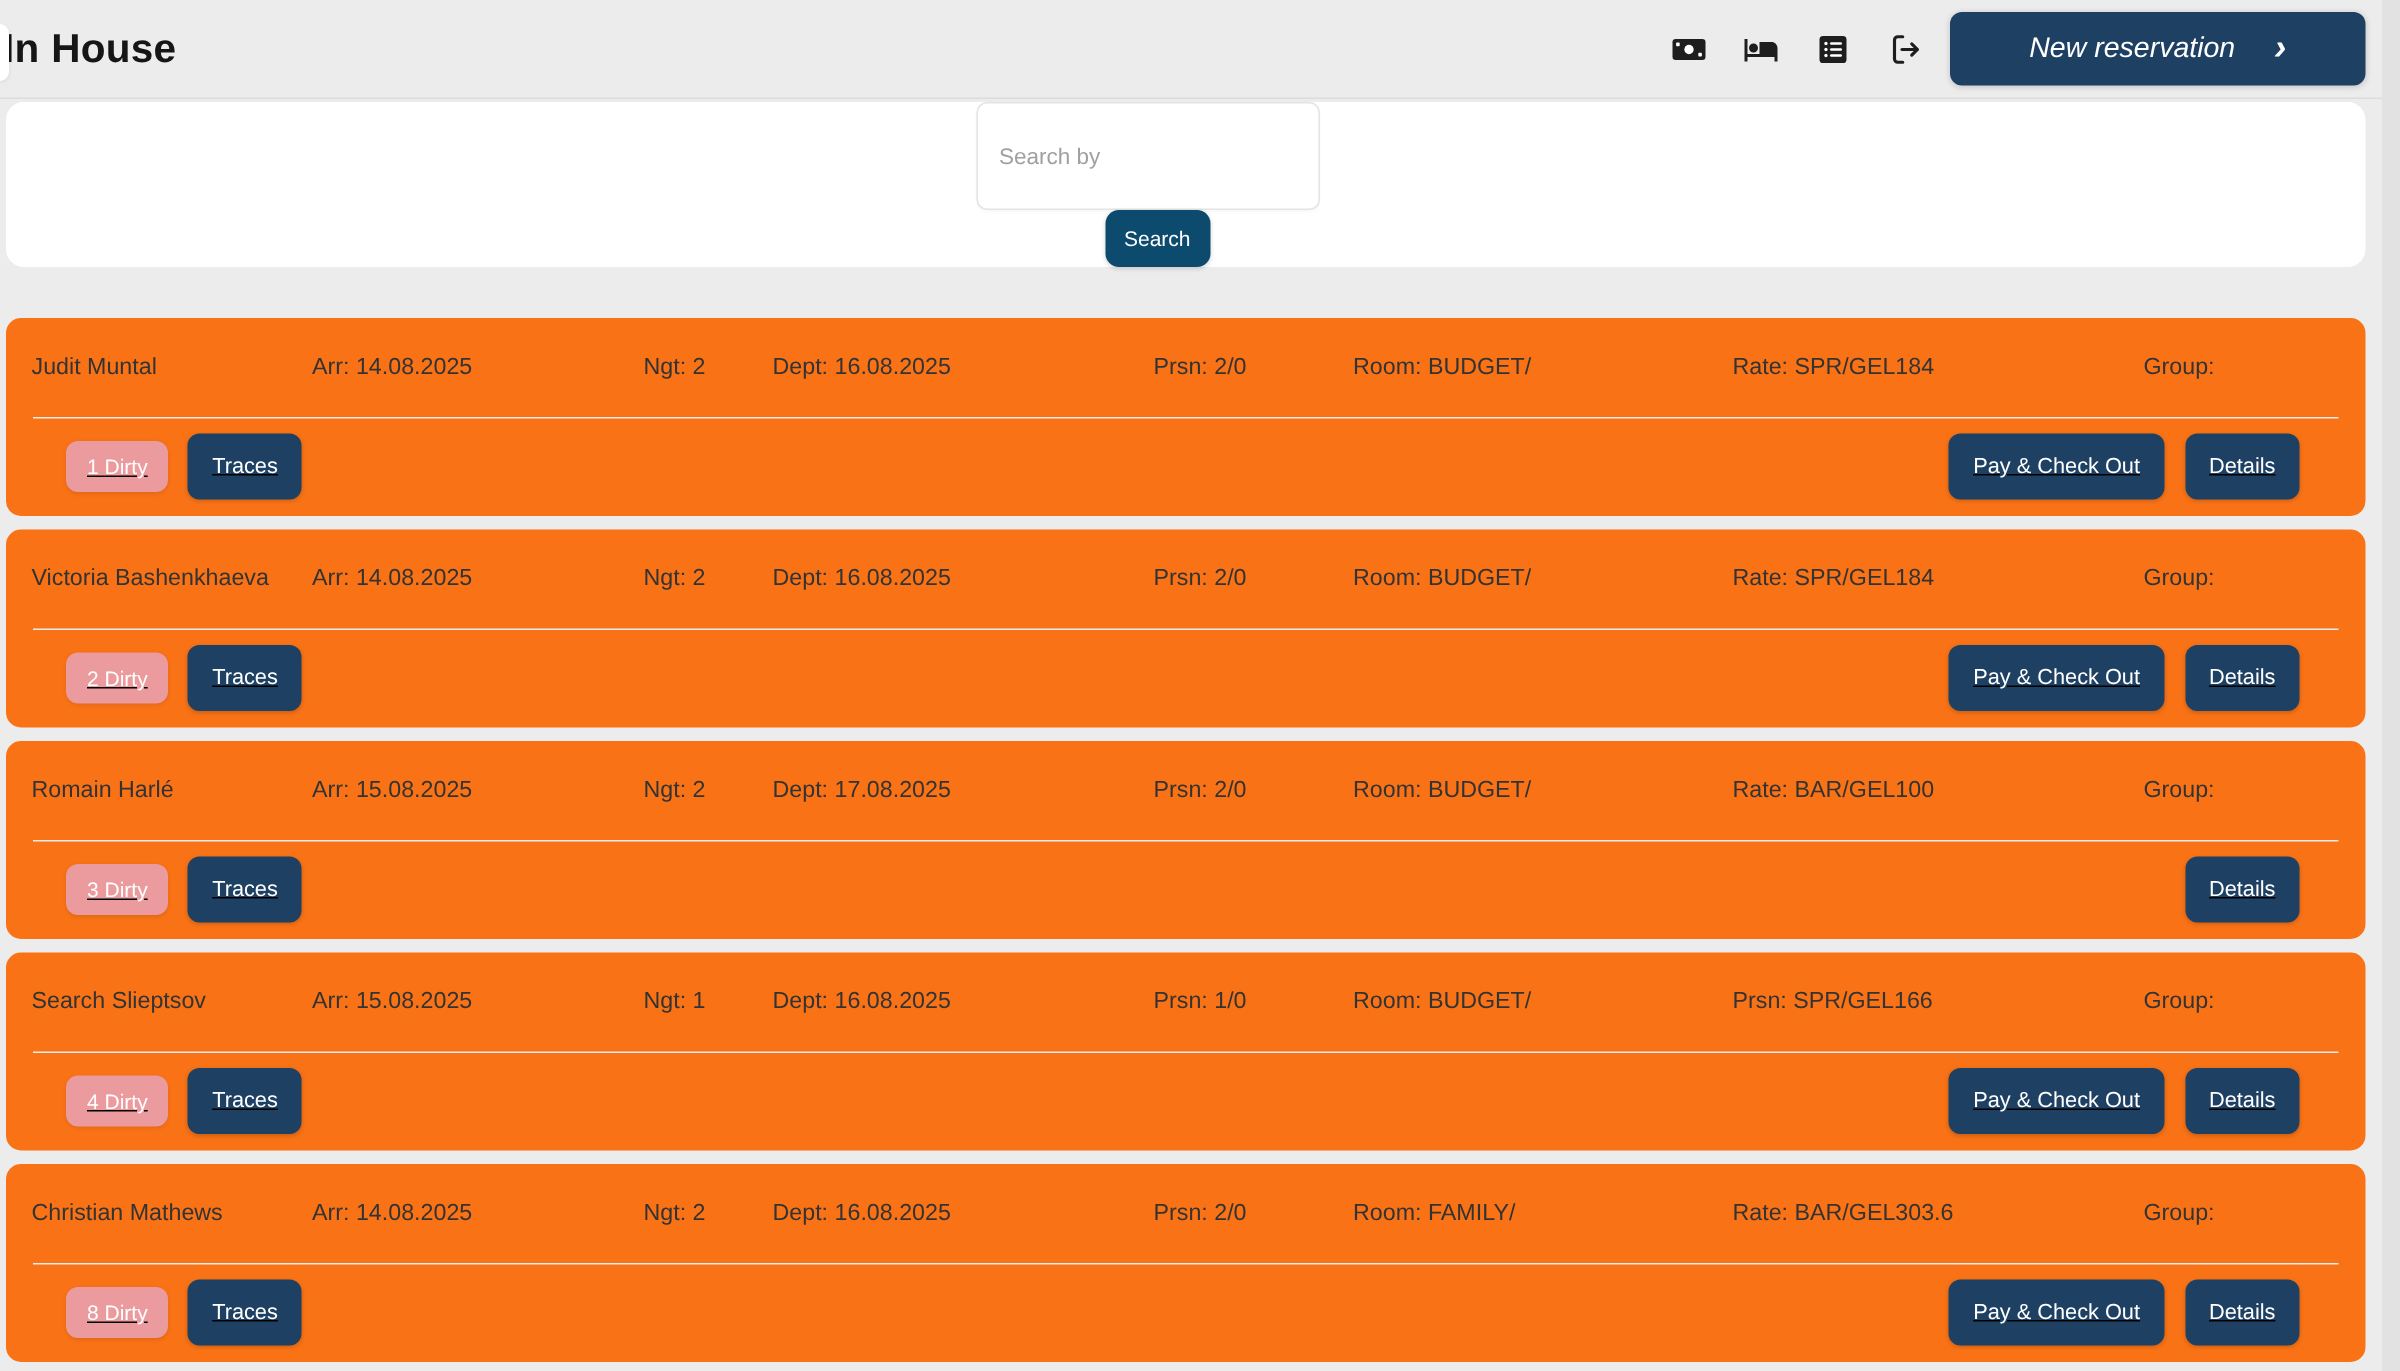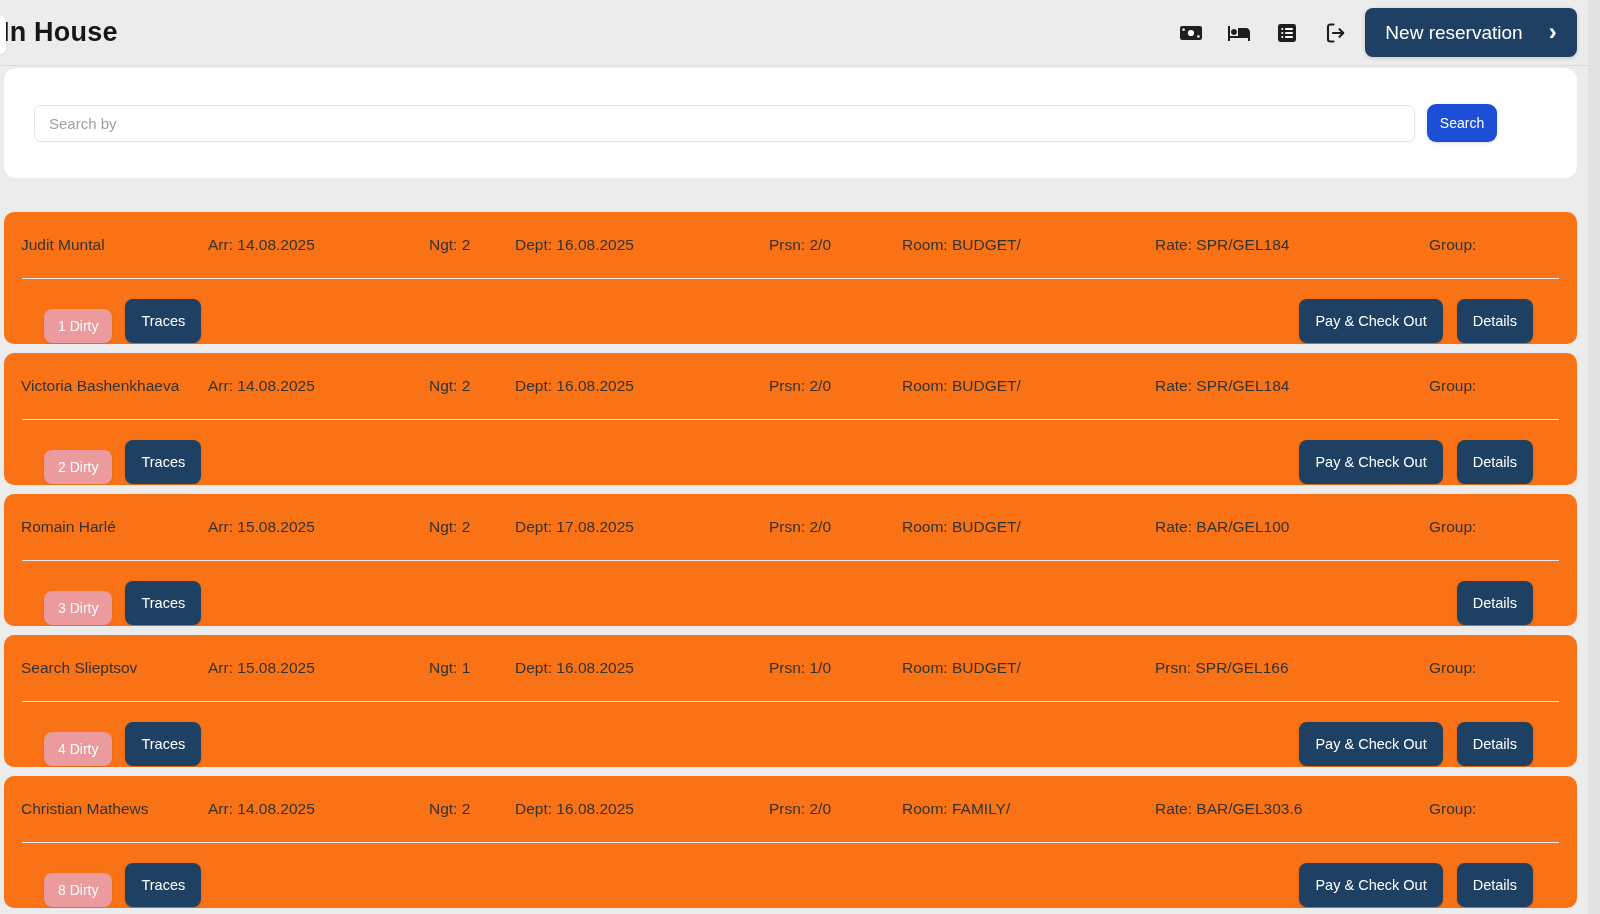--- a/index.html
+++ b/index.html
@@ -37,72 +37,74 @@
   .header-spacer { flex: 1; }
   .header-icons {
     display: flex;
     align-items: center;
     gap: 24px;
     margin-right: 18px;
   }
   .hicon { width: 24px; height: 24px; display: inline-flex; cursor: pointer; }
   .hicon svg { width: 100%; height: 100%; }
   .btn-new-reservation {
-    width: 212px;
+    width: 277px;
     height: 49px;
     border: none;
     border-radius: 8px;
     background: #1D4063;
     color: #FFFFFF;
     font-family: "Liberation Sans", sans-serif;
     font-size: 19px;
     display: flex;
     align-items: center;
     justify-content: center;
     gap: 26px;
     cursor: pointer;
     box-shadow: 0 1px 4px rgba(0,0,0,0.18);
+    font-style: italic;
   }
   .btn-new-reservation .chev {
     font-size: 24px;
     font-weight: 700;
     line-height: 1;
     margin-top: -2px;
   }
 
   
   .search-card {
     background: #FFFFFF;
     border-radius: 12px;
     margin: 2px 23px 0 4px;
     height: 110px;
     display: flex;
     align-items: center;
     padding: 0 80px 0 30px;
+    flex-direction: column;
   }
   .search-input {
     flex: 1;
     height: 37px;
     border: 1px solid #E4E4E4;
     border-radius: 7px;
     padding: 0 14px;
     font-family: "Liberation Sans", sans-serif;
     font-size: 15px;
     color: #333;
     outline: none;
     box-shadow: 0 1px 2px rgba(0,0,0,0.03);
   }
   .search-input::placeholder { color: #A0A0A0; }
   .btn-search {
     margin-left: 12px;
     width: 70px;
     height: 38px;
     border: none;
     border-radius: 9px;
-    background: #1d4ed8;
+    background: #0c4a6e;
     color: #FFFFFF;
     font-family: "Liberation Sans", sans-serif;
     font-size: 14px;
     cursor: pointer;
     box-shadow: 0 1px 3px rgba(0,0,0,0.15);
   }
 
   
   .reservation-list { margin-top: 34px; }
   .res-card {
@@ -123,22 +125,23 @@
     white-space: nowrap;
   }
   .res-divider {
     height: 1px;
     background: #EDEDED;
     margin: 0 18px;
   }
   .res-footer {
     height: 64px;
     display: flex;
-    align-items: flex-end;
+    align-items: center;
     padding: 0 44px 0 40px;
+    text-decoration: underline;
   }
   .badge-dirty {
     background: #EB9A9E;
     color: #FFFFFF;
     font-size: 14px;
     border-radius: 8px;
     padding: 9px 14px;
     box-shadow: 0 1px 3px rgba(0,0,0,0.10);
   }
   .btn-navy {

